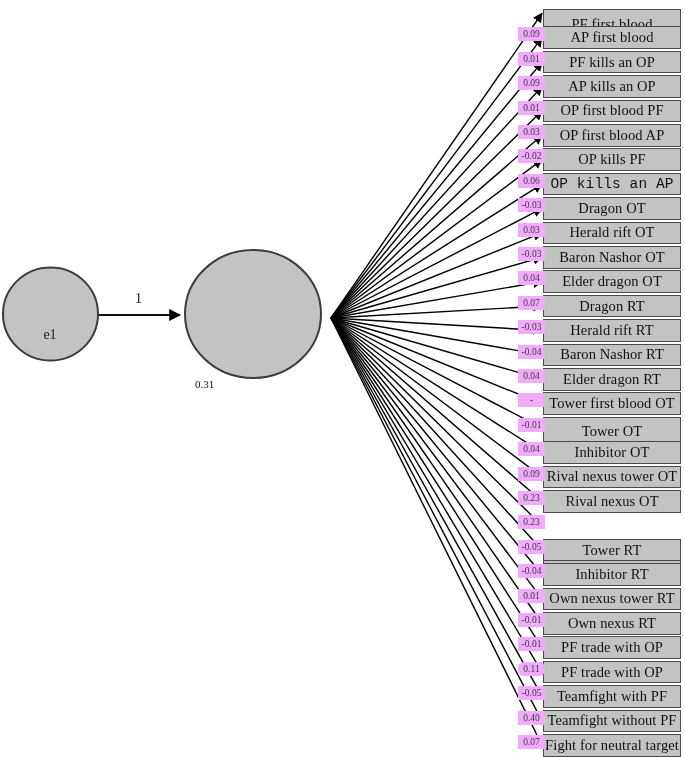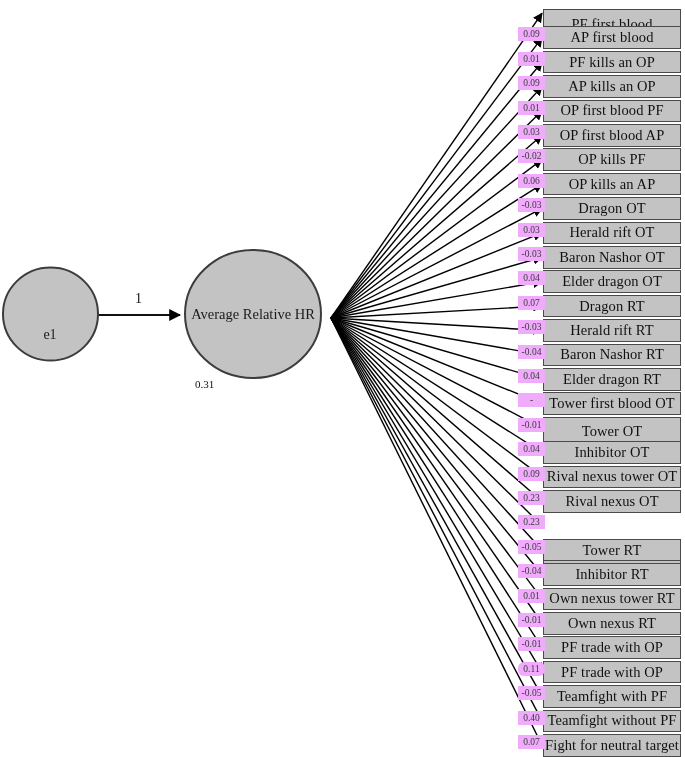--- a/index.html
+++ b/index.html
@@ -110,21 +110,20 @@
 
     <line x1="98" y1="315" x2="180" y2="315" stroke="#111" stroke-width="2" marker-end="url(#arrowBig)"></line>
 
     <ellipse cx="50.5" cy="314" rx="47.5" ry="46.5" fill="#c3c3c3" stroke="#3c3c3c" stroke-width="2"></ellipse>
 
     <ellipse cx="253" cy="314" rx="68" ry="64" fill="#c3c3c3" stroke="#3c3c3c" stroke-width="2"></ellipse>
   </svg>
 
   <div class="node-ellipse-label" style="left:10px;top:304px;width:80px;font-size:14px;margin-top:23px;">e1</div>
 
-  <div class="node-ellipse-label" style="left:183px;top:306px;width:140px;font-size:14.5px;">Average Relative HR</div>
 
   <div class="scalar-label" style="left:135px;top:291px;font-size:14px;">1</div>
 
   <div class="scalar-label" style="left:195px;top:378px;font-size:11px;">0.31</div>
 
   <div id="indicator-layer">
       <div class="indicator-box" style="left: 543px; top: 9px; width: 138px; height: 30px;">
         <span>PF first blood</span>
       </div>
       <div class="indicator-box" style="left: 543px; top: 26.4px; width: 138px; height: 22.5px;">
@@ -144,21 +143,21 @@
       </div>
       <div class="coef-label" style="left: 518px; top: 100.6px; width: 27px; height: 14px;">0.01</div>
       <div class="indicator-box" style="left: 543px; top: 124px; width: 138px; height: 22.5px;">
         <span>OP first blood AP</span>
       </div>
       <div class="coef-label" style="left: 518px; top: 125px; width: 27px; height: 14px;">0.03</div>
       <div class="indicator-box" style="left: 543px; top: 148.4px; width: 138px; height: 22.5px;">
         <span>OP kills PF</span>
       </div>
       <div class="coef-label" style="left: 518px; top: 149.4px; width: 27px; height: 14px;">-0.02</div>
-      <div class="indicator-box" style="left: 543px; top: 172.8px; width: 138px; height: 22.5px;">
+      <div class="indicator-box" style="left: 543px; top: 172.8px; width: 138px; height: 22.5px; font-family: Liberation Mono, monospace;">
         <span>OP kills an AP</span>
       </div>
       <div class="coef-label" style="left: 518px; top: 173.8px; width: 27px; height: 14px;">0.06</div>
       <div class="indicator-box" style="left: 543px; top: 197.2px; width: 138px; height: 22.5px;">
         <span>Dragon OT</span>
       </div>
       <div class="coef-label" style="left: 518px; top: 198.2px; width: 27px; height: 14px;">-0.03</div>
       <div class="indicator-box" style="left: 543px; top: 221.6px; width: 138px; height: 22.5px;">
         <span>Herald rift OT</span>
       </div>

